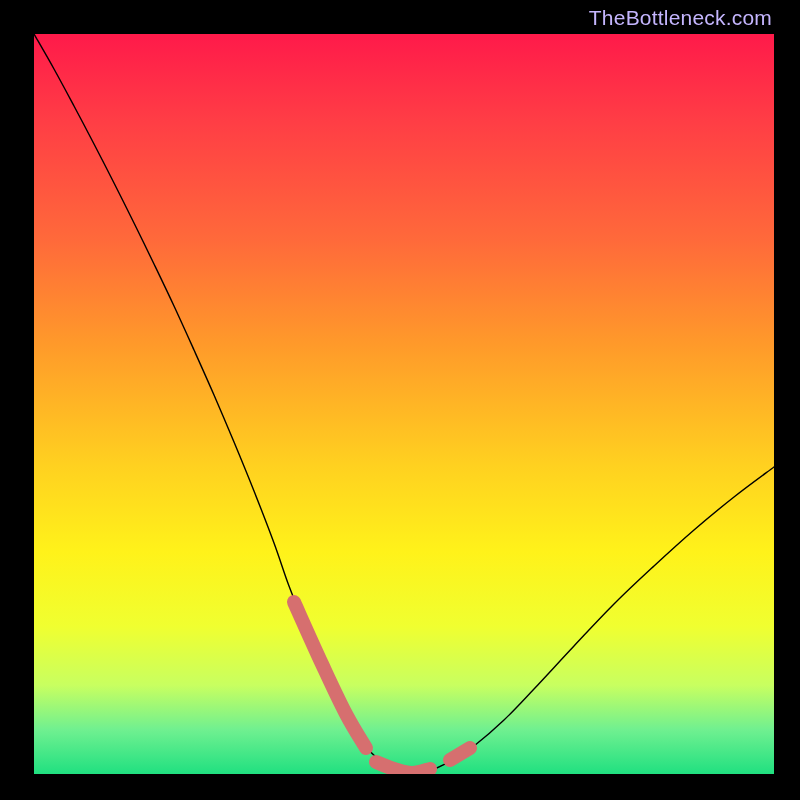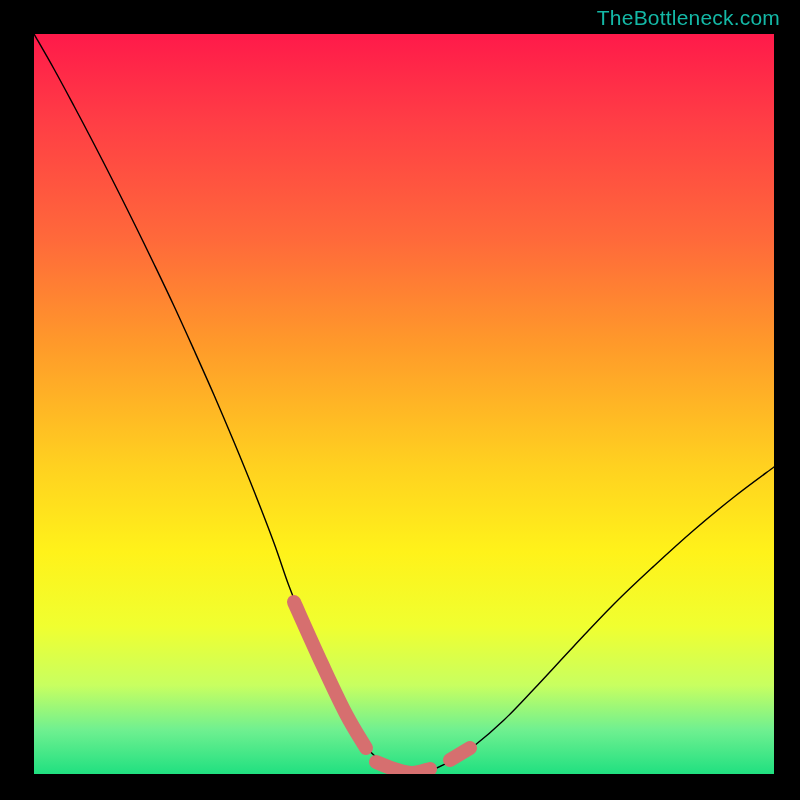--- a/index.html
+++ b/index.html
@@ -34,24 +34,24 @@
       #fff21a 70%,
       #f0ff30 80%,
       #c8ff60 88%,
       #70f090 94%,
       #20e080 100%
     );
   }
   .watermark {
     position: absolute;
     top: 6px;
-    right: 20px;
+    right: 28px;
     font-family: Arial, Helvetica, sans-serif;
     font-size: 21px;
-    color: #14b8a6;
+    color: #c4b5fd;
     letter-spacing: 0.2px;
   }
   svg.curve {
     position: absolute;
     left: 0;
     top: 0;
     width: 740px;
     height: 740px;
   }
   .curve-main {

